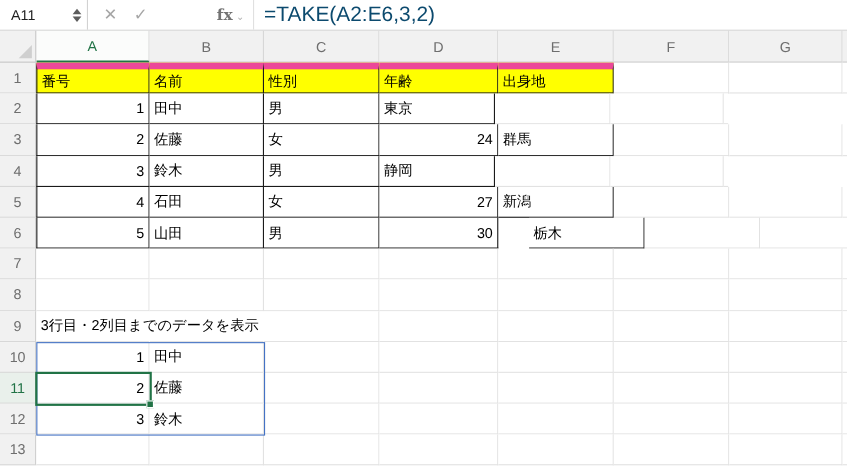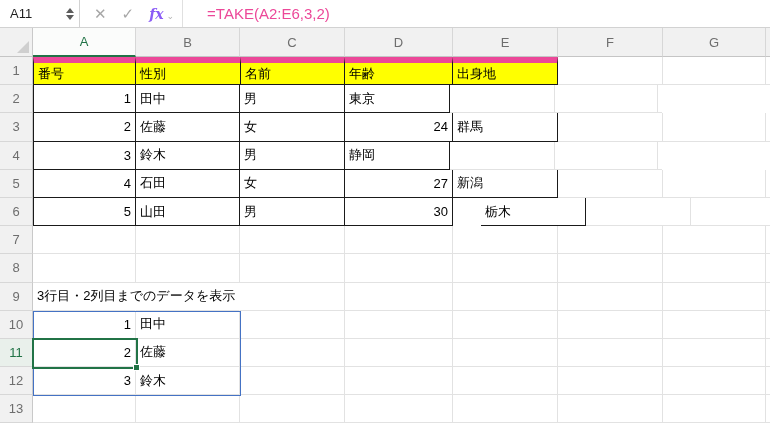--- a/index.html
+++ b/index.html
@@ -16,26 +16,26 @@
   .name-text { font-size: 13px; color: #1f1f1f; }
   .stepper { display: flex; flex-direction: column; gap: 2px; align-items: center; }
   .tri-up { width: 0; height: 0; border-left: 4px solid transparent;
     border-right: 4px solid transparent; border-bottom: 5px solid #5c5c5c; }
   .tri-down { width: 0; height: 0; border-left: 4px solid transparent;
     border-right: 4px solid transparent; border-top: 5px solid #5c5c5c; }
   .fb-icons { display: flex; align-items: center; gap: 15px; padding: 0 8px 0 14px; }
   .icon-x { color: #A6A6A6; font-size: 15px; line-height: 1; }
   .icon-check { color: #A6A6A6; font-size: 15px; line-height: 1; }
   .fx-wrap { display: flex; align-items: baseline; gap: 3px; }
-  .icon-fx { font-family: "DejaVu Serif", serif; font-style: italic;
-    font-weight: bold; font-size: 14px; color: #8b5cf6; }
+  .icon-fx { font-family: "DejaVu Serif", serif; 
+    font-weight: bold; font-size: 14px; color: #737373; margin-left: 48px; }
   .icon-chevron { color: #B3B3B3; font-size: 9px; }
   .formula-field { flex: 1; display: flex; align-items: center;
-    border-left: 1px solid #E0E0E0; padding-left: 24px;
-    font-size: 15px; color: #ec4899; white-space: nowrap; overflow: hidden; }
+    border-left: 1px solid #E0E0E0; padding-left: 9px;
+    font-size: 19px; color: #0c4a6e; white-space: nowrap; overflow: hidden; }
 
   
   .sheet { position: relative; width: 770px; height: 396px; }
   .col-row { display: flex; height: 29px; }
   .corner { width: 33px; flex: none; background: #F1F1F1; position: relative;
     border-right: 1px solid #C9C9C9; border-bottom: 1px solid #C5C5C5; }
   .corner::after { content: ""; position: absolute; right: 3px; bottom: 3px;
     width: 0; height: 0; border-left: 12px solid transparent;
     border-bottom: 12px solid #CFCFCF; }
   .col-h { flex: none; background: #F1F1F1; color: #6E6E6E; font-size: 13px;
@@ -109,22 +109,22 @@
         <div class="col-h" style="width: 108px;">D</div>
         <div class="col-h" style="width: 105px;">E</div>
         <div class="col-h" style="width: 105px;">F</div>
         <div class="col-h" style="width: 103px;">G</div>
         <div class="col-h sliver"></div>
       </div>
     <div id="grid-body">
         <div class="grid-row">
           <div class="row-h">1</div>
           <div class="cell hdr-yellow dk dk-l dk-t" style="width: 103px;">番号</div>
+          <div class="cell hdr-yellow dk dk-t" style="width: 104px;">名前</div>
           <div class="cell hdr-yellow dk dk-t" style="width: 105px;">性別</div>
-          <div class="cell hdr-yellow dk dk-t" style="width: 104px;">名前</div>
           <div class="cell hdr-yellow dk dk-t" style="width: 108px;">年齢</div>
           <div class="cell hdr-yellow dk dk-t" style="width: 105px;">出身地</div>
           <div class="cell" style="width: 105px;"></div>
           <div class="cell" style="width: 103px;"></div>
           <div class="cell sliver"></div>
         </div>
         <div class="grid-row">
           <div class="row-h">2</div>
           <div class="cell dk dk-l num" style="width: 103px;">1</div>
           <div class="cell dk" style="width: 104px;">田中</div>

